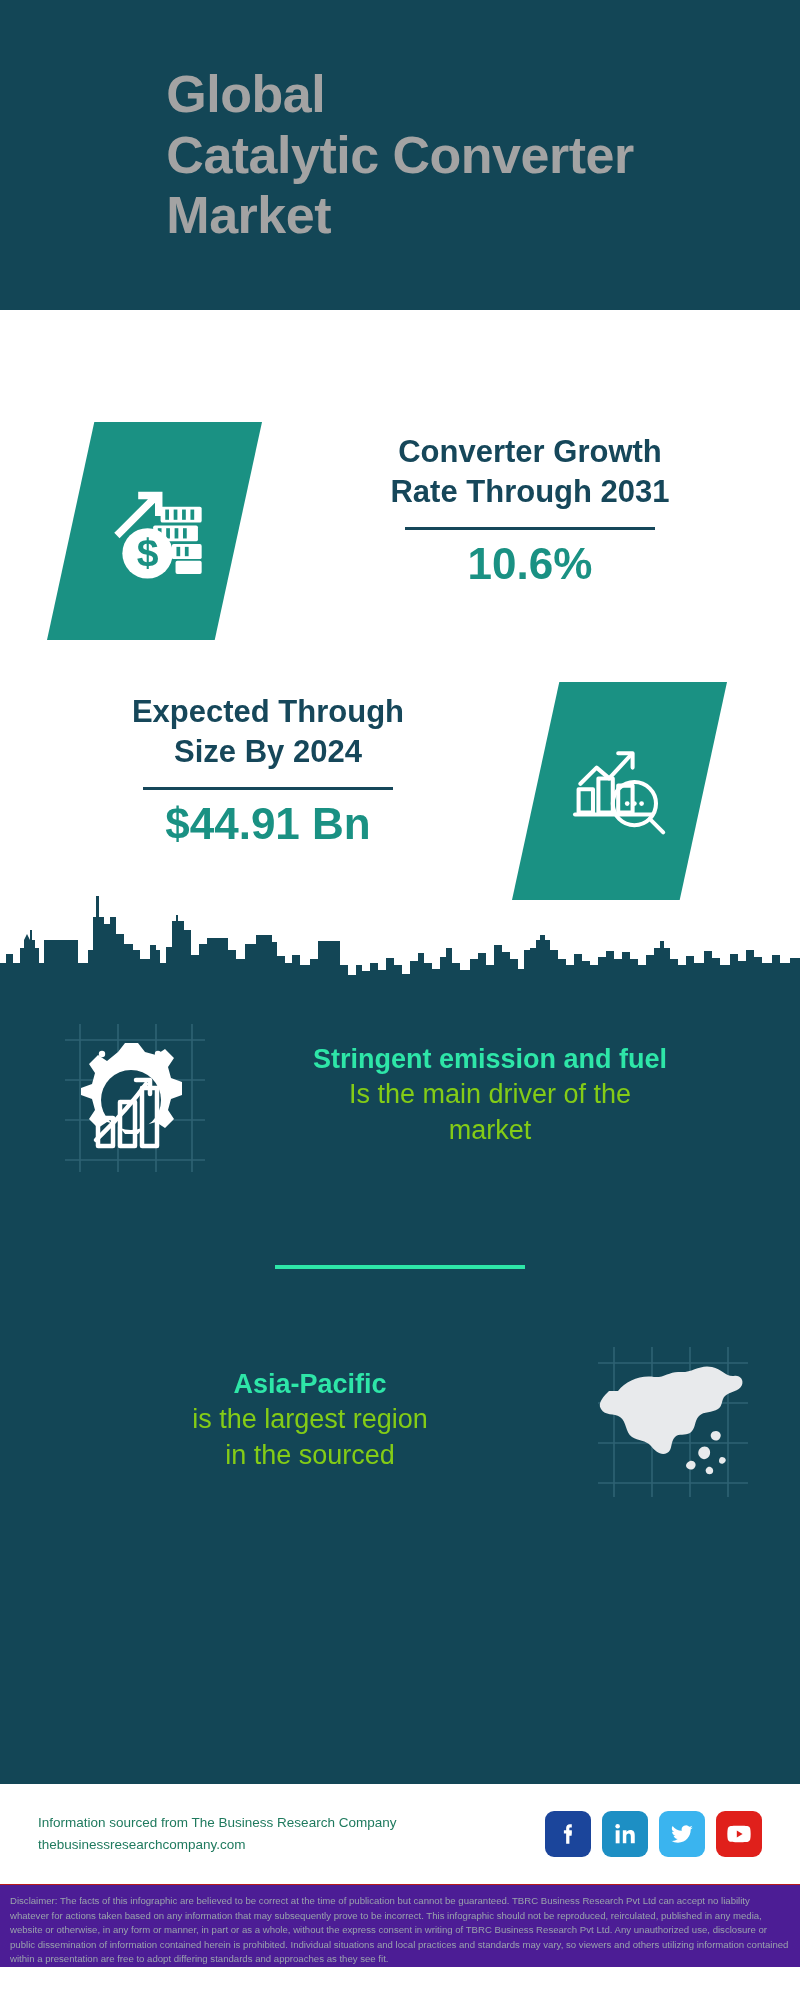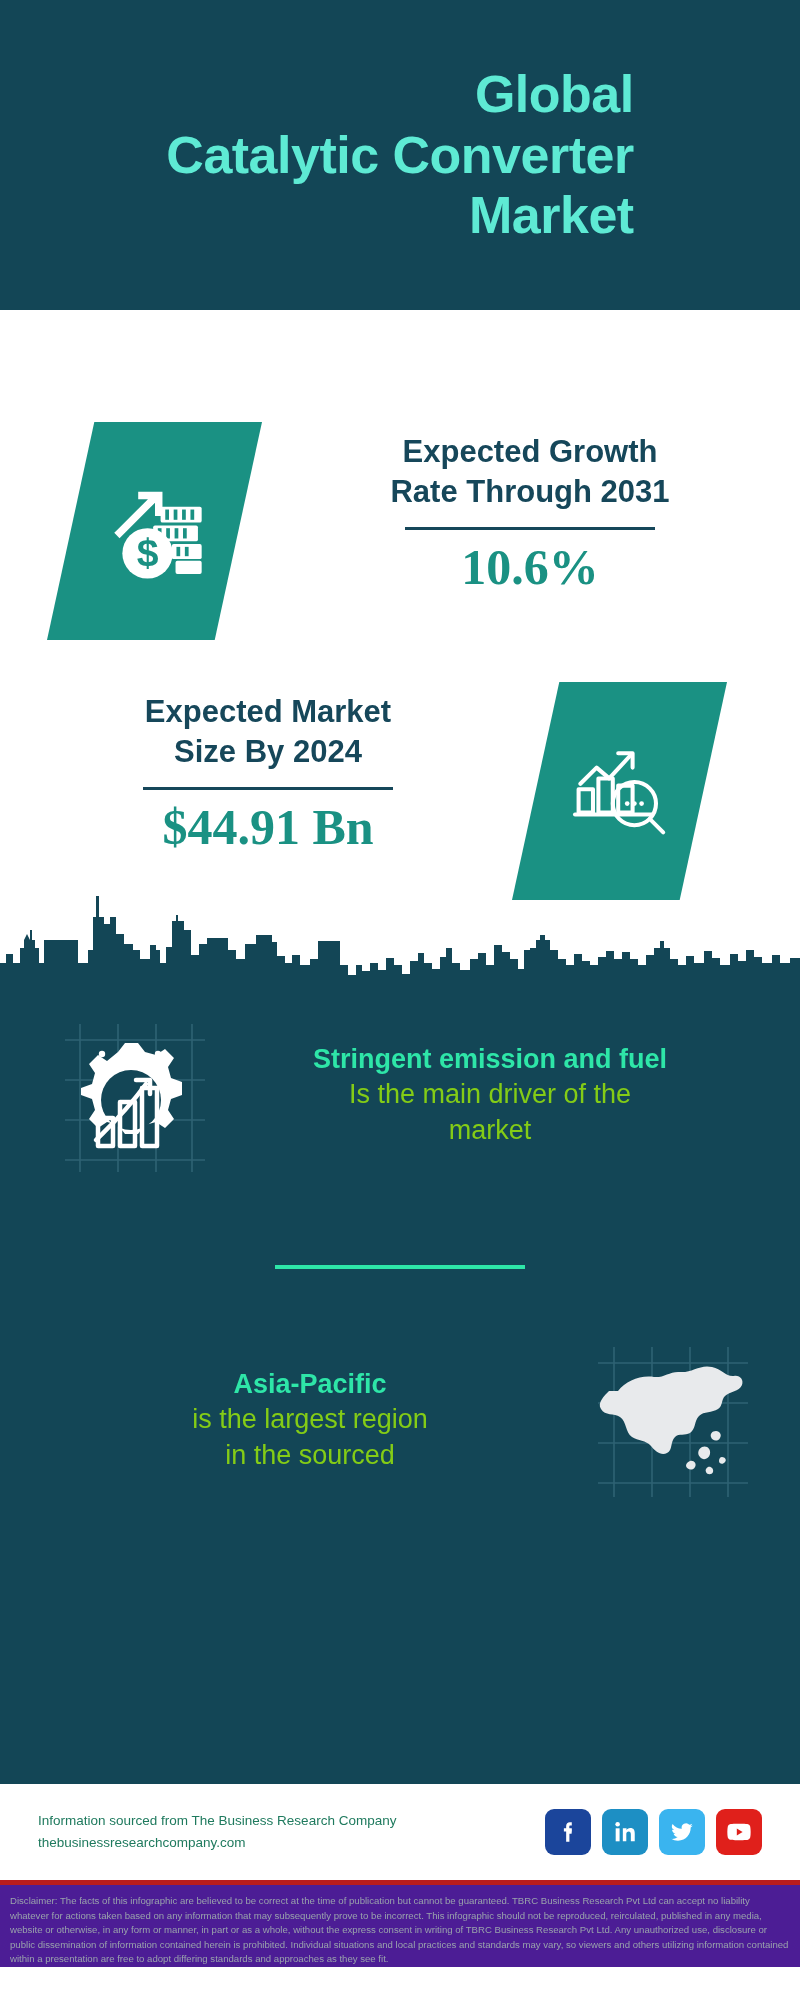--- a/index.html
+++ b/index.html
@@ -11,25 +11,25 @@
   }
 
   
   .header {
     width:800px; height:310px;
     background:#134656;
     display:flex; align-items:center; justify-content:center;
     padding:0 40px;
   }
   .header-title {
-    color:#5eead4;
+    color:#a3a3a3;
     font-size:52px;
     font-weight:bold;
     line-height:1.17;
-    text-align:right;
+    text-align:left;
     letter-spacing:-0.5px;
   }
 
   
   .white-band {
     width:800px; height:670px;
     background:#ffffff;
     position:relative;
   }
 
@@ -53,24 +53,23 @@
     font-size:31px;
     font-weight:bold;
     line-height:1.28;
   }
   .stat-rule {
     width:250px; height:3px; background:#16475a;
     margin:16px auto 10px auto;
   }
   .stat-value {
     color:#1a9183;
-    font-size:50px;
+    font-size:44px;
     font-weight:bold;
     line-height:1.1;
-    font-family:Liberation Serif, serif;
   }
 
   
   .dark {
     width:800px; height:800px;
     background:#134656;
     position:relative;
   }
   .skyline { position:absolute; top:-118px; left:0; width:800px; height:150px; display:block; }
 
@@ -101,21 +100,21 @@
   .divider-green {
     position:absolute; top:285px; left:50%; transform:translateX(-50%);
     width:250px; height:4px; background:#2ee6a8;
   }
 
   
   .footer {
     width:800px; height:105px;
     background:#ffffff;
     border-top:4px solid #134656;
-    border-bottom:5px solid #b91c1c;
+    border-bottom:1px solid #b91c1c;
     display:flex; align-items:center; padding:0 38px;
   }
   .footer-text { flex:1; }
   .footer-line {
     color:#1f7a5e;
     font-size:13.5px;
     line-height:1.65;
   }
   .socials { display:flex; gap:11px; align-items:center; }
   .social {
@@ -174,21 +173,21 @@
         <rect x="92" y="77" width="4" height="10" fill="#1a9183"></rect>
         <rect x="82" y="92" width="28" height="14" rx="2"></rect>
         <circle cx="52" cy="84" r="27"></circle>
         <text x="52" y="98" font-family="'Liberation Sans',sans-serif" font-size="42" font-weight="bold" fill="#1a9183" text-anchor="middle">$</text>
       </g>
     </svg>
   </div>
 
   <div class="stat-block growth">
     <div class="stat-label">
-      <div>Expected Growth</div>
+      <div>Converter Growth</div>
       <div>Rate Through 2031</div>
     </div>
     <div class="stat-rule"></div>
     <div class="stat-value">10.6%</div>
   </div>
 
   <div class="para right">
     <svg viewBox="0 0 120 120" width="108" height="108" aria-hidden="true">
       <g stroke="#ffffff" stroke-width="4.5" fill="none" stroke-linecap="round" stroke-linejoin="round">
         <path d="M16 52 L34 34 L48 46 L72 20"></path>
@@ -203,21 +202,21 @@
       <g fill="#ffffff">
         <circle cx="68" cy="74" r="2.6"></circle>
         <circle cx="76" cy="74" r="2.6"></circle>
         <circle cx="84" cy="74" r="2.6"></circle>
       </g>
     </svg>
   </div>
 
   <div class="stat-block size">
     <div class="stat-label">
-      <div>Expected Market</div>
+      <div>Expected Through</div>
       <div>Size By 2024</div>
     </div>
     <div class="stat-rule"></div>
     <div class="stat-value">$44.91 Bn</div>
   </div>
 </div>
 
 <div class="dark">
 
   <svg class="skyline" viewBox="0 0 800 150" preserveAspectRatio="none">

